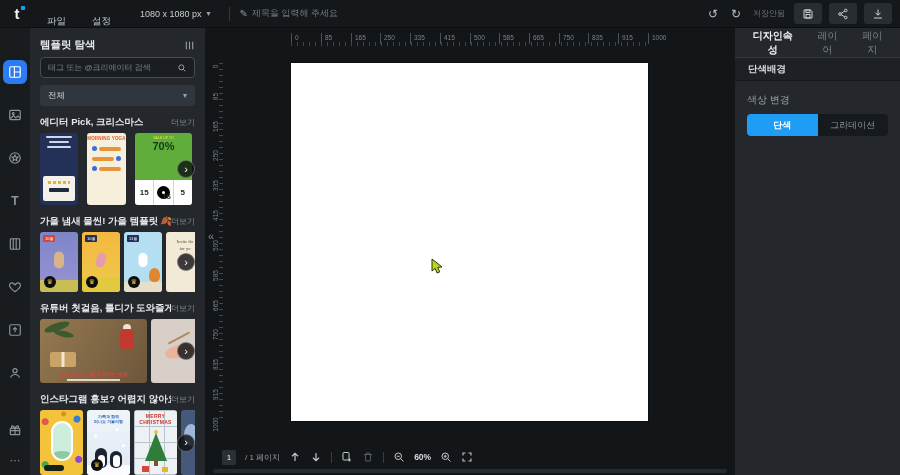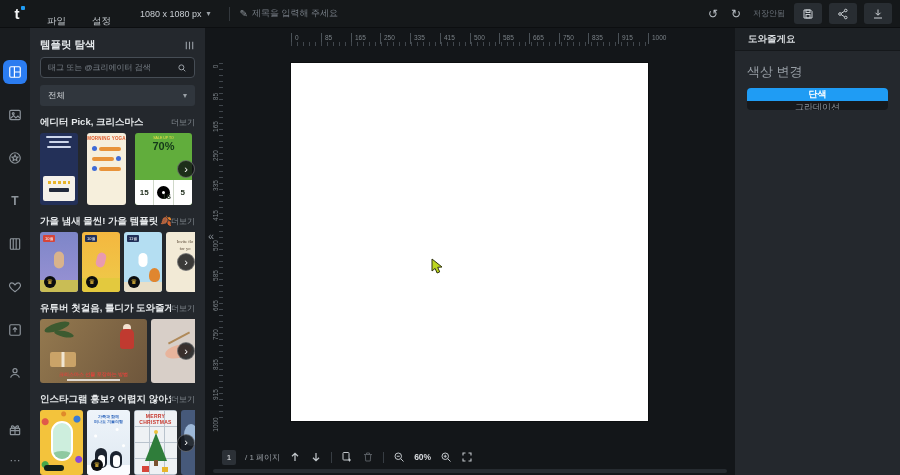--- a/index.html
+++ b/index.html
@@ -189,22 +189,22 @@
   .zoomval { font-size:8.5px; color:#d7dade; font-weight:bold; }
 
   
   #right-panel { position:absolute; left:735px; top:28px; width:165px; height:447px; background:#24282d; }
   .rp-tabs { display:flex; align-items:center; gap:15px; height:30px; padding:0 13px; border-bottom:1px solid #32383e; }
   .rp-tab { font-size:10px; color:#7c838a; }
   .rp-tab.active { color:#f0f2f4; font-weight:bold; }
   .rp-strip { height:23px; background:#1d2125; border-bottom:1px solid #15181b; line-height:22px;
     padding:0 13px; color:#d8dcdf; font-size:9.5px; font-weight:bold; }
   .rp-body { padding:0 12px; }
-  .rp-label { margin-top:12px; color:#989fa6; font-size:13px; }
-  .rp-toggle { margin-top:7px; height:22px; display:flex; border-radius:4px; overflow:hidden; background:#16191d;flex-direction:column; }
+  .rp-label { margin-top:12px; color:#989fa6; font-size:10px; }
+  .rp-toggle { margin-top:7px; height:22px; display:flex; border-radius:4px; overflow:hidden; background:#16191d; }
   .seg { flex:1; font-size:9px; display:flex; align-items:center; justify-content:center; color:#8c939a; }
   .seg.active { background:#1f9cf4; color:#fff; font-weight:bold; }
   .color-row { margin-top:9px; display:flex; gap:6px; }
   .hexbox { width:109px; height:26px; background:#16191d; border-radius:4px; display:flex; align-items:center; padding:0 5px; gap:7px; }
   .swatch { width:16px; height:16px; background:#ffffff; border:1px solid #3a4046; border-radius:3px; flex:none; }
   .hexval { color:#dadddf; font-size:9px; }
   .dropper-btn { width:26px; height:26px; background:#16191d; border-radius:4px; display:flex; align-items:center; justify-content:center; color:#c3c8cc; }
   .dropper-btn svg { width:12px; height:12px; }
 
   svg { display:block; }
@@ -564,21 +564,26 @@
         <svg viewBox="0 0 24 24" fill="none" stroke="currentColor" stroke-width="2.2">
             <path d="M4 9V4h5M20 9V4h-5M4 15v5h5M20 15v5h-5"></path>
           </svg>
       </button>
     </div>
 
     <i class="hscroll"></i>
   </main>
 
   <aside id="right-panel">
-    <div class="rp-strip">도와줄게요</div>
+    <div class="rp-tabs">
+      <button class="rp-tab active">디자인속성</button>
+      <button class="rp-tab">레이어</button>
+      <button class="rp-tab">페이지</button>
+    </div>
+    <div class="rp-strip">단색배경</div>
     <div class="rp-body">
       <div class="rp-label">색상 변경</div>
       <div class="rp-toggle">
         <button class="seg active">단색</button>
         <button class="seg">그라데이션</button>
       </div>
     </div>
   </aside>
 
 </div>

